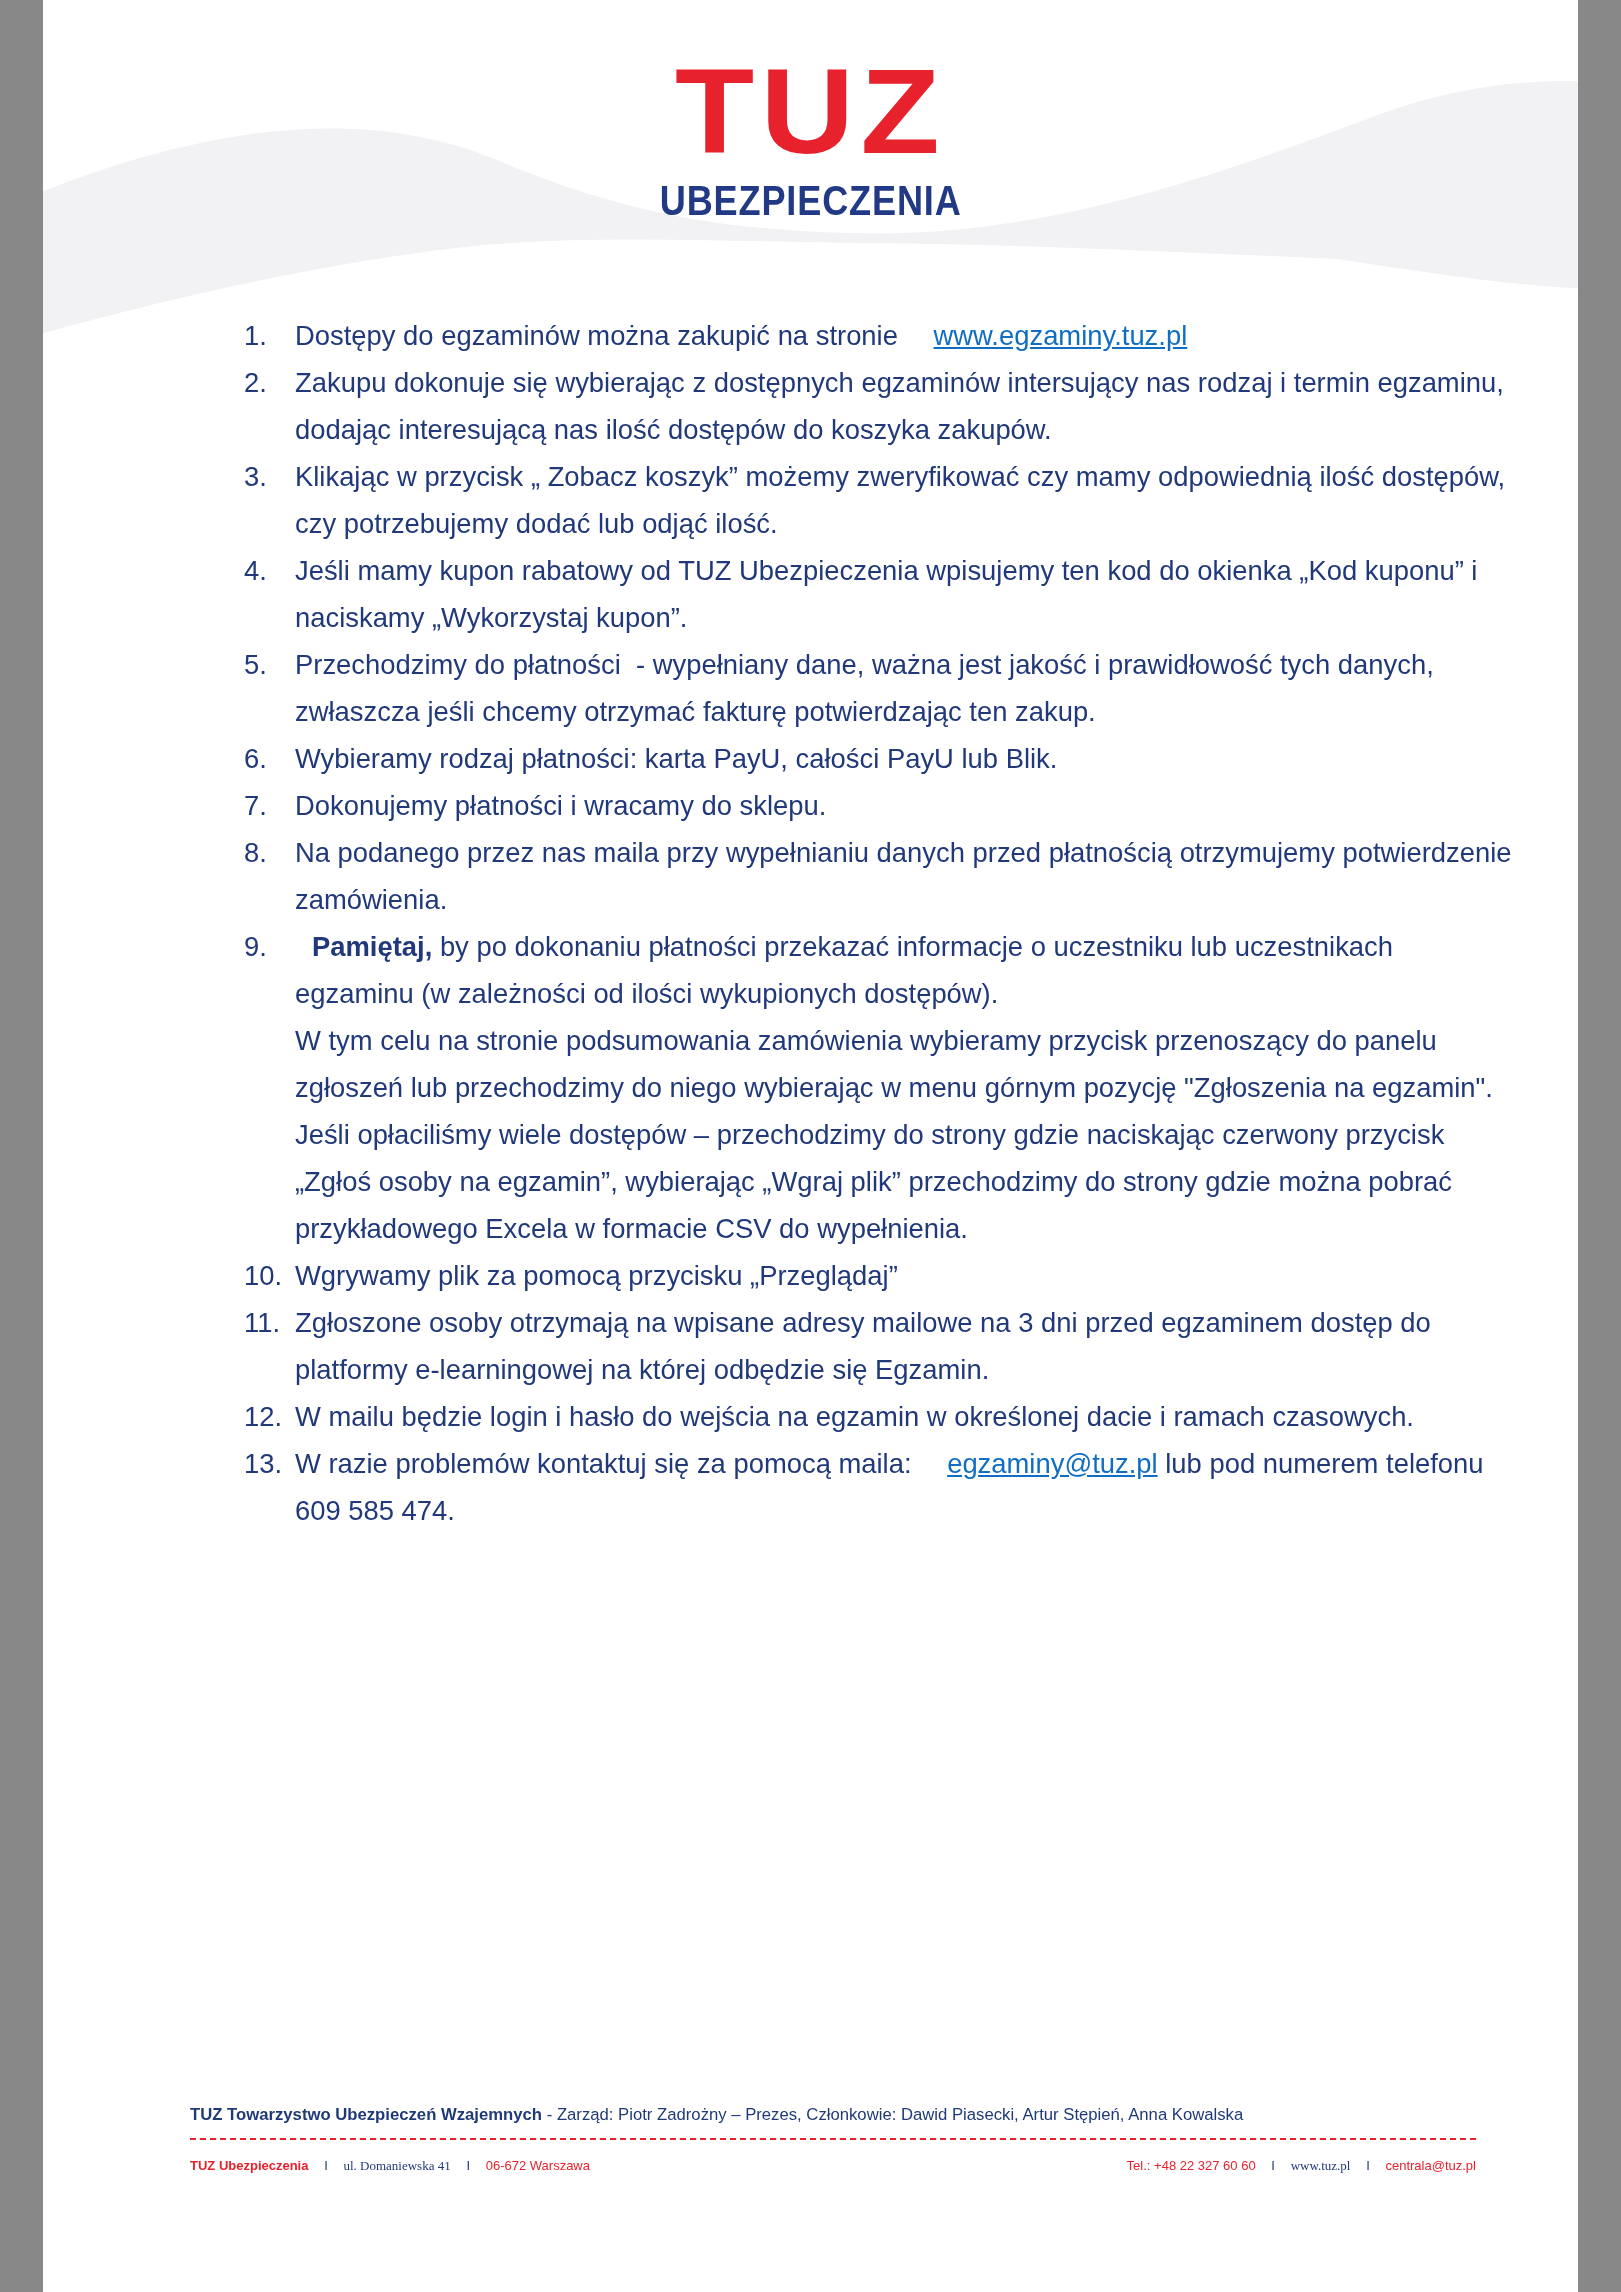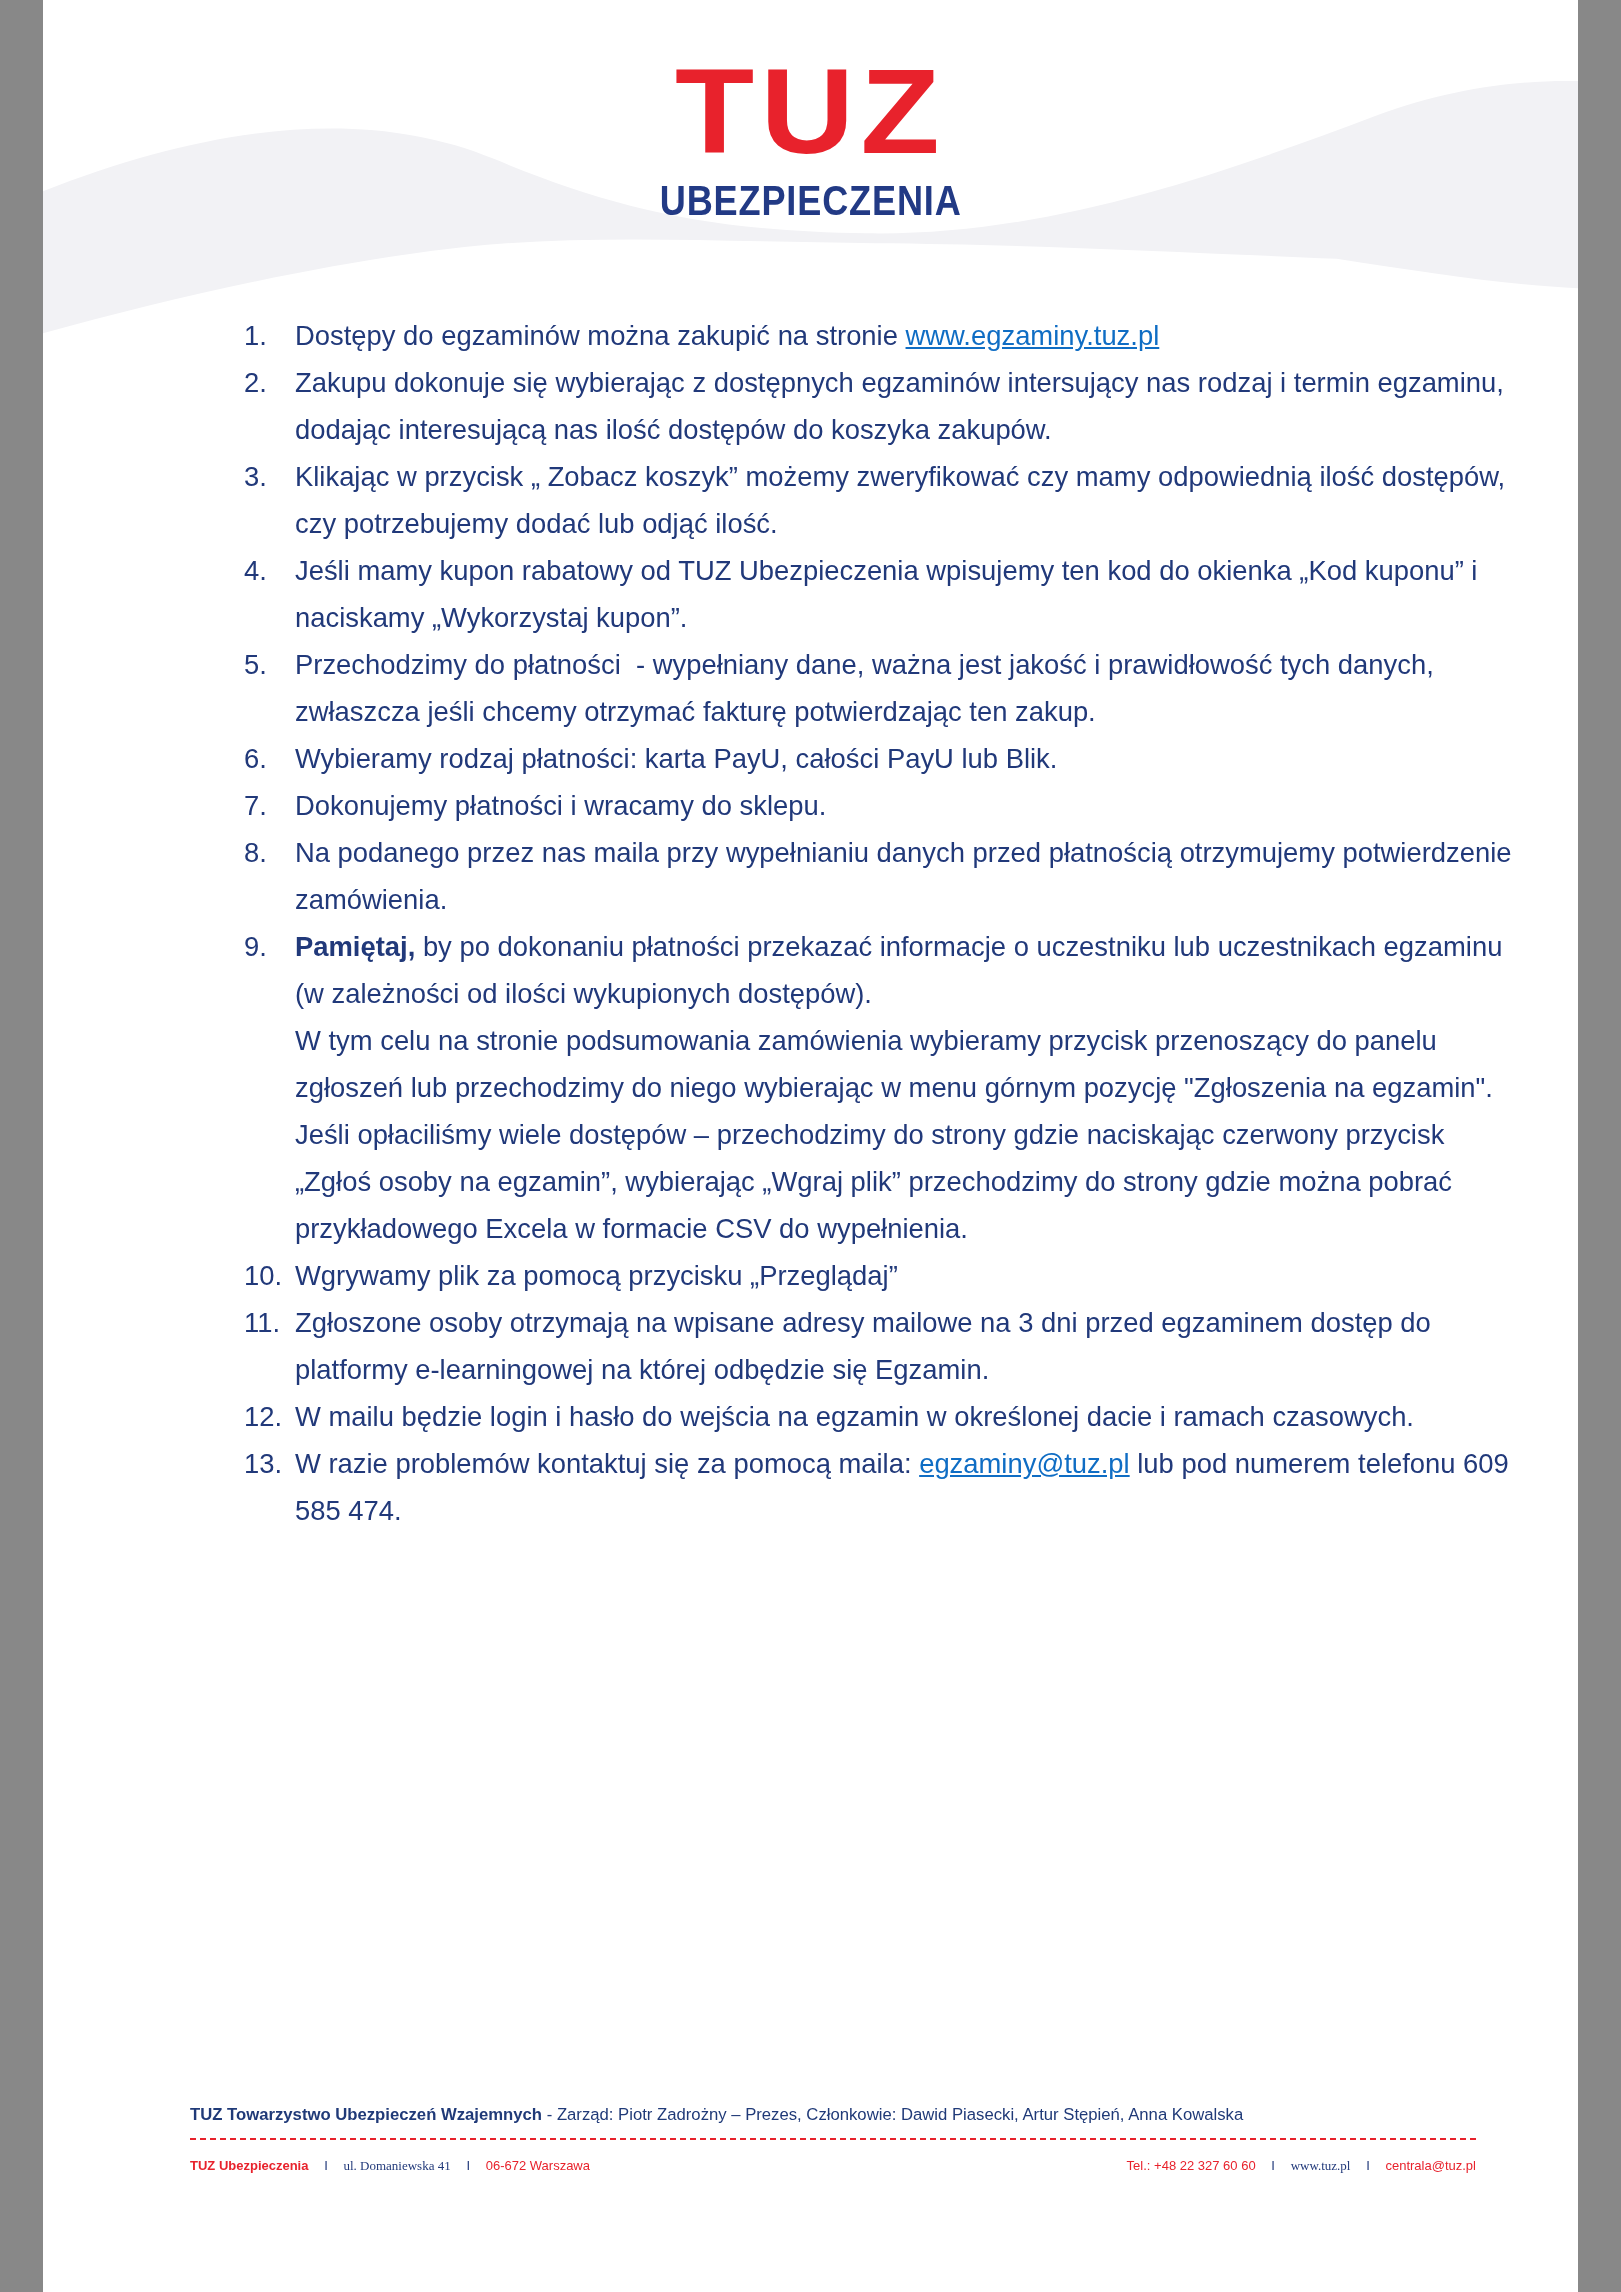--- a/index.html
+++ b/index.html
@@ -39,22 +39,22 @@
   
   .list{
     position:absolute;top:312px;left:201px;width:1274px;
     margin:0;padding:0;list-style:none;
     color:var(--navy);
     font-size:27.4px;line-height:47px;
   }
   .item{display:flex;}
   .num{flex:0 0 51px;}
   .txt{flex:1;white-space:pre-wrap;}
-  .txt .bold{font-weight:700;}
-  a.link{color:var(--link);text-decoration:underline;cursor:pointer;}
+  .txt .bold{font-weight:700;margin-left:17px;}
+  a.link{color:var(--link);text-decoration:underline;cursor:pointer;margin-left:28px;}
 
   
   .footer{
     position:absolute;top:2103px;left:147px;right:102px;
     color:var(--footer-navy);
     font-size:16.7px;line-height:24.5px;
   }
   .legal b{font-weight:700;}
   .rule{border-top:2.9px dashed var(--red);margin-top:10.8px;}
   .contact{

